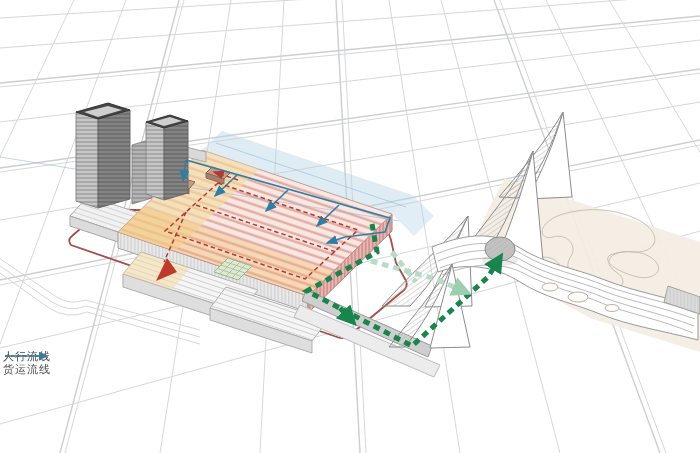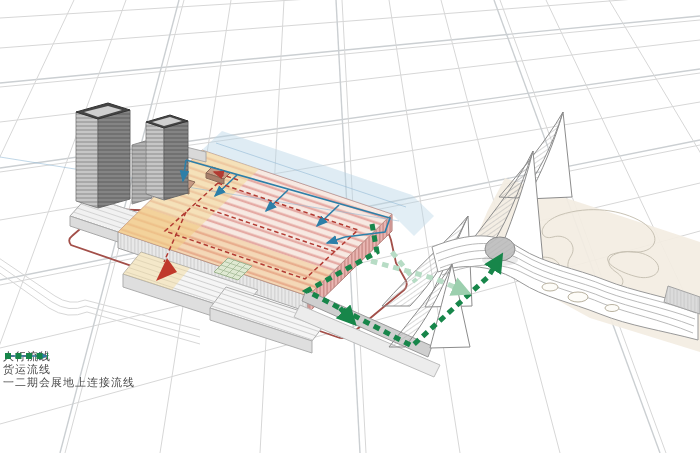--- a/index.html
+++ b/index.html
@@ -255,20 +255,14 @@
     </svg>
     <span class="llab">人行流线</span>
   </div>
   <div class="lrow">
     <svg width="46" height="12">
       <line x1="2" y1="6" x2="36" y2="6" stroke-width="1.6" stroke="#2d7fa8"></line>
       <polygon points="36,2 45,6 36,10" fill="#2d7fa8"></polygon>
     </svg>
     <span class="llab">货运流线</span>
   </div>
-  <div class="lrow">
-    <svg width="46" height="12">
-      <line x1="2" y1="6" x2="45" y2="6" stroke-width="6" stroke-dasharray="6 4.5" stroke="#17864a"></line>
-    </svg>
-    <span class="llab">一二期会展地上连接流线</span>
-  </div>
 </div>
 </div>
 
 </body></html>

